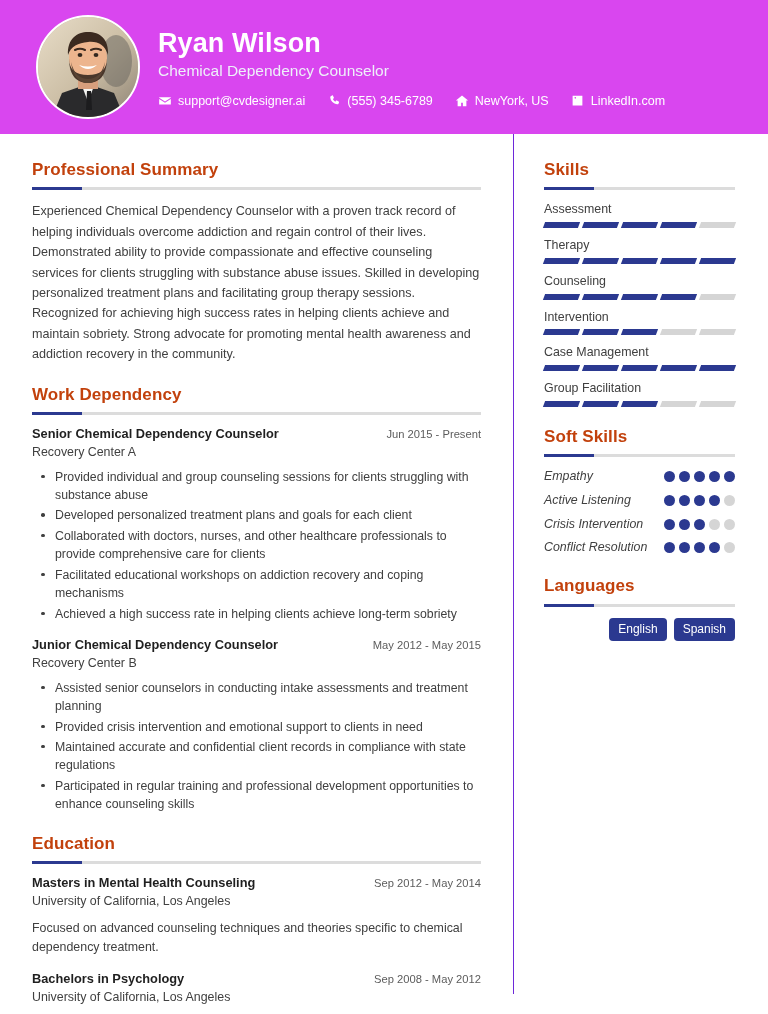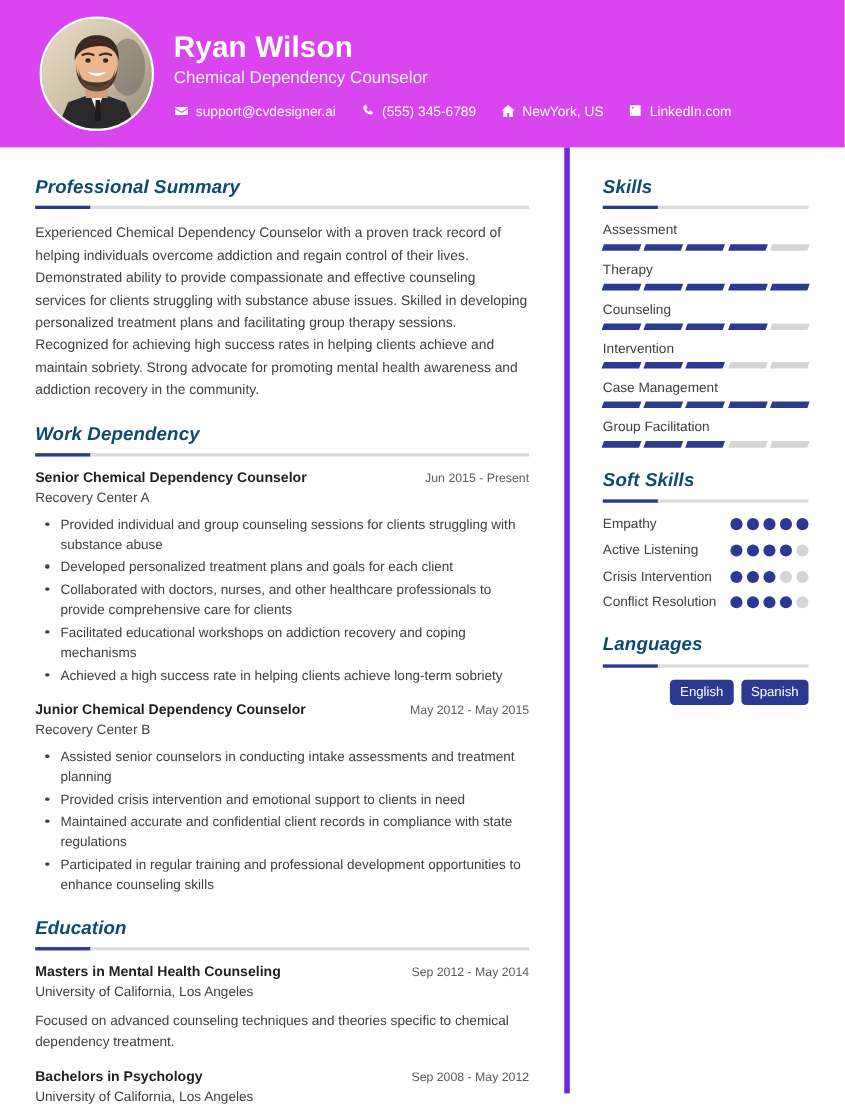--- a/index.html
+++ b/index.html
@@ -101,35 +101,34 @@
 
   .col-main {
     width: 513px;
     flex: 0 0 513px;
     padding: 26px 32px 22px 32px;
   }
 
   .col-side {
     flex: 1 1 auto;
     padding: 26px 33px 22px 30px;
-    border-left: 5px solid #6d28d9;
+    border-left: 1px solid #6d28d9;
     min-height: 860px;
   }
 
   
   .section { margin-bottom: 20px; }
   .section:last-child { margin-bottom: 0; }
 
   .sec-title {
     font-size: 17px;
     font-weight: bold;
-    color: #0c4a6e;
+    color: #c2410c;
     letter-spacing: 0.1px;
     line-height: 1.2;
-    font-style: italic;
   }
 
   .sec-rule {
     position: relative;
     height: 3px;
     background: #dcdcdc;
     margin-top: 7px;
     margin-bottom: 11px;
   }
   .sec-rule::before {
@@ -235,20 +234,21 @@
   }
   .skill-seg.on { background: #2b3990; }
 
   
   .soft-row {
     display: flex;
     align-items: center;
     justify-content: flex-start;
     margin-bottom: 7px;
     gap: 8px;
+    font-style: italic;
   }
   .soft-name {
     font-size: 12.4px;
     color: #404040;
     line-height: 1.35;
     flex: 1 1 auto;
     max-width: 112px;
   }
   .soft-dots {
     display: flex;

